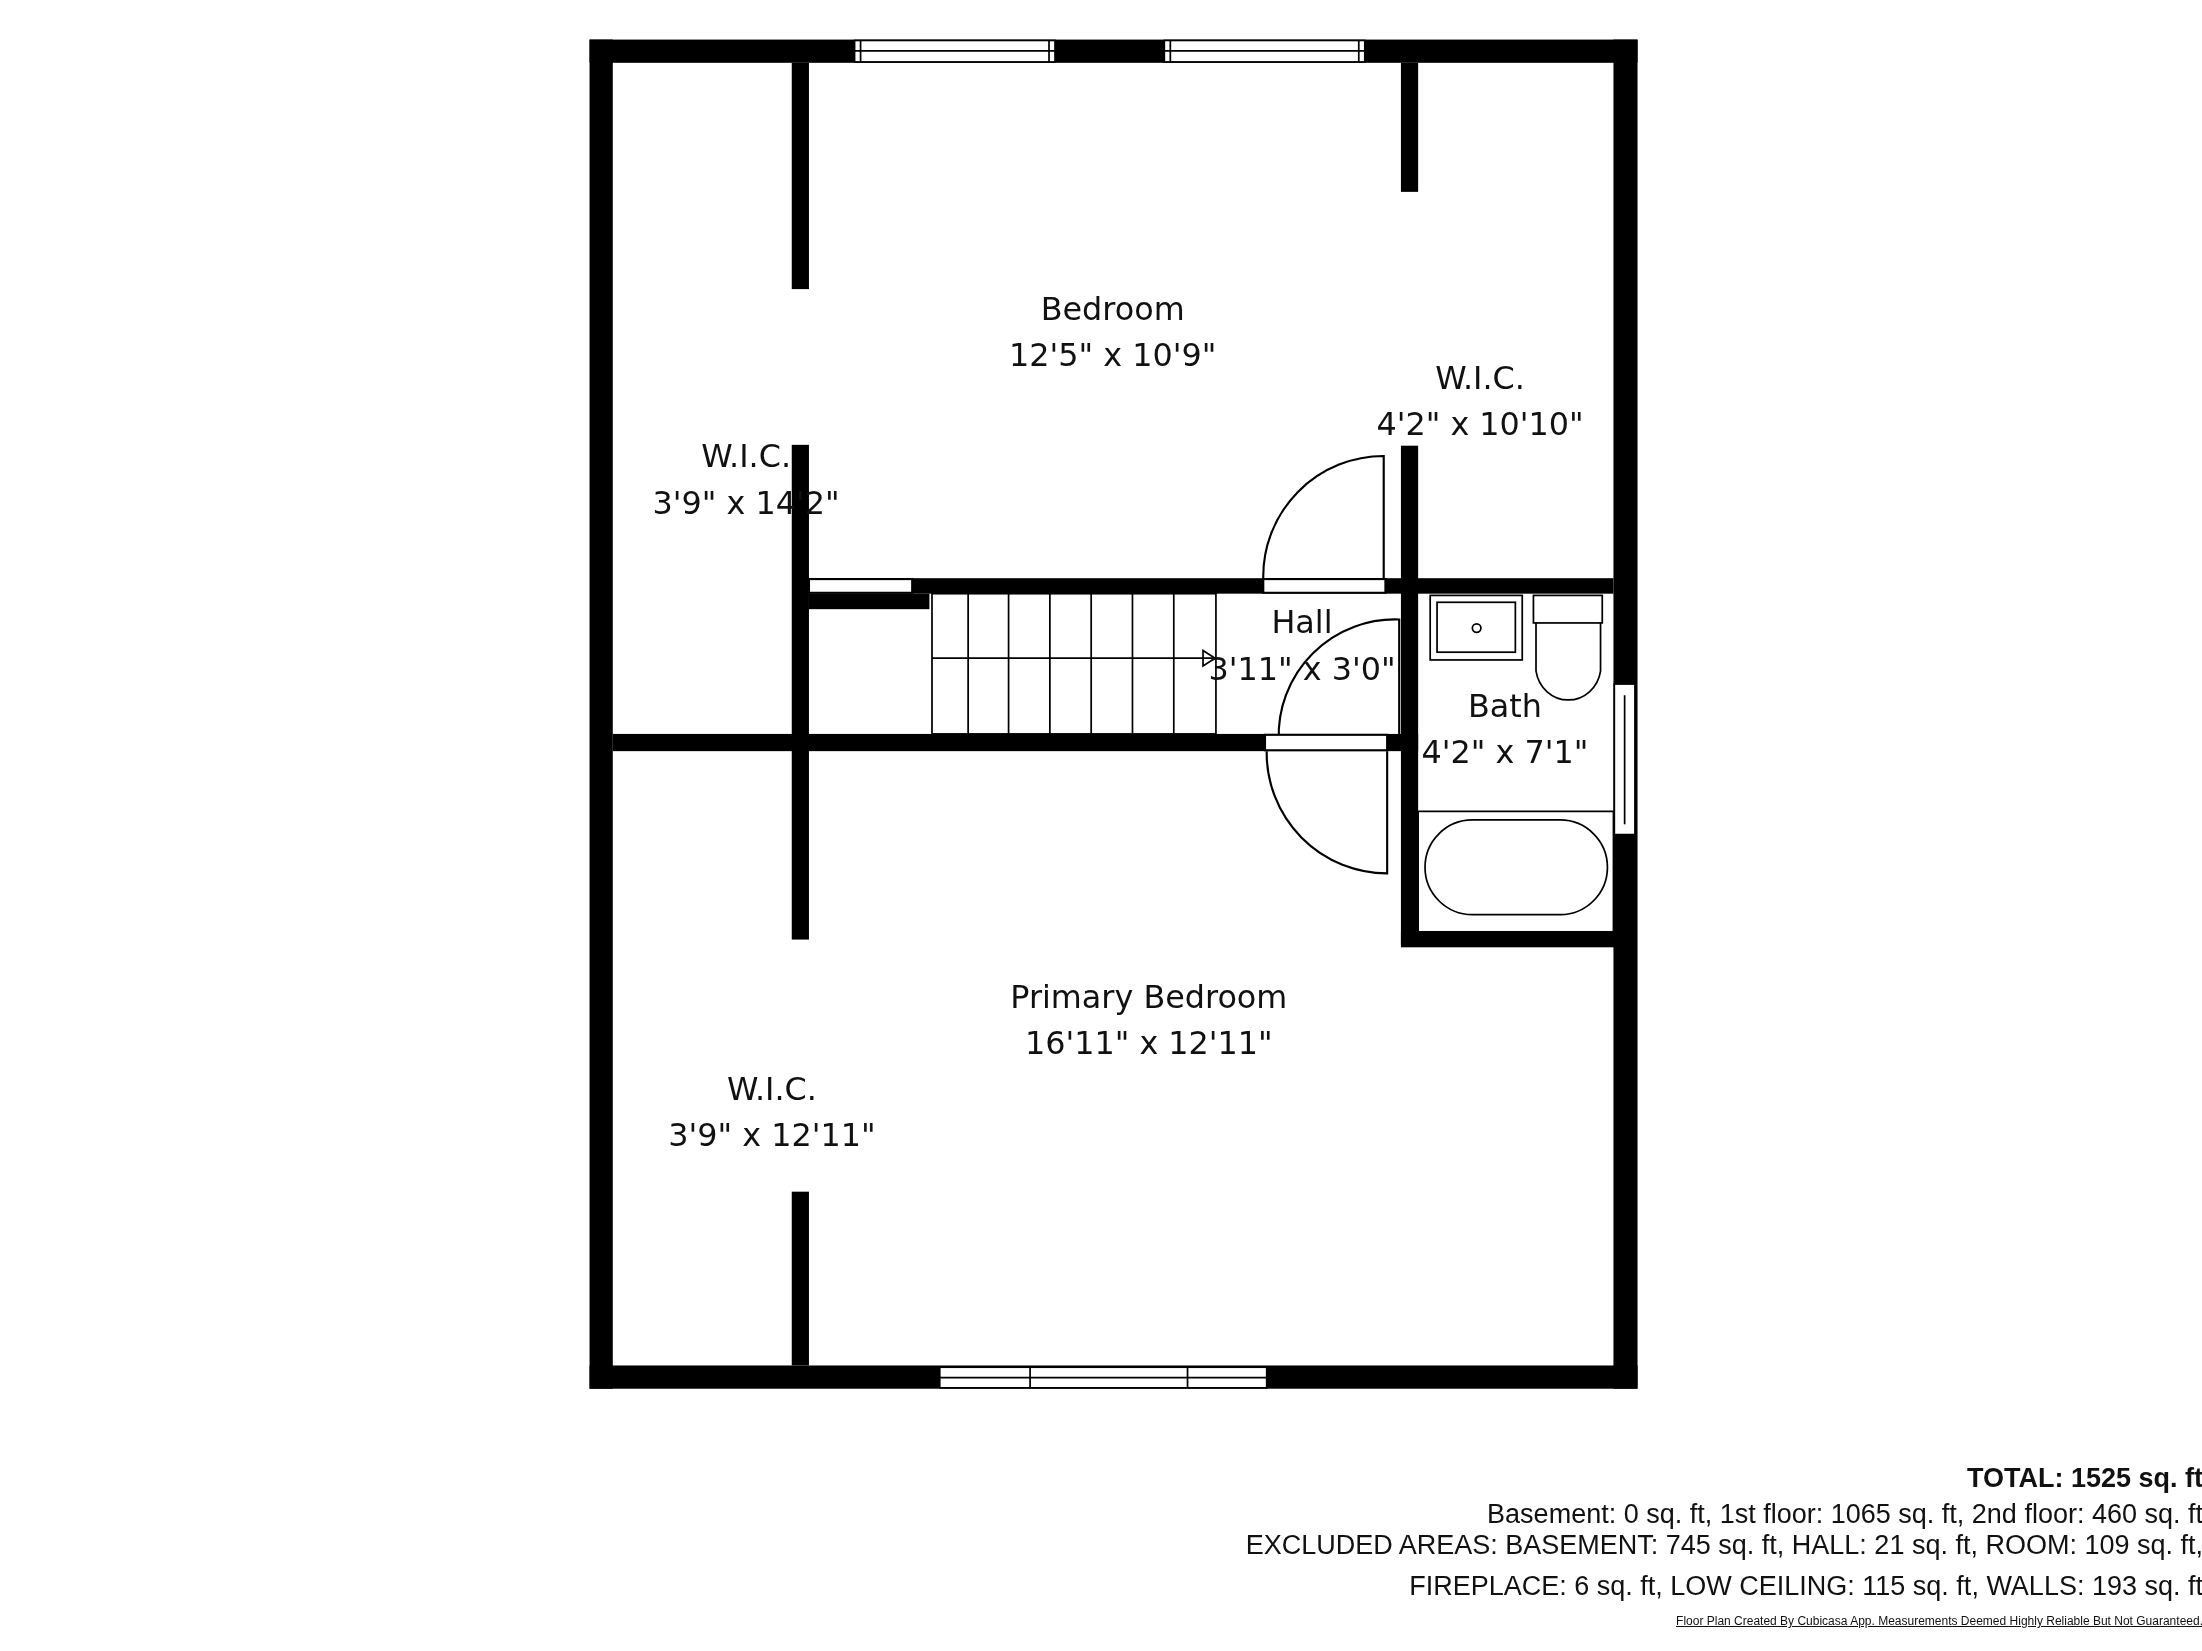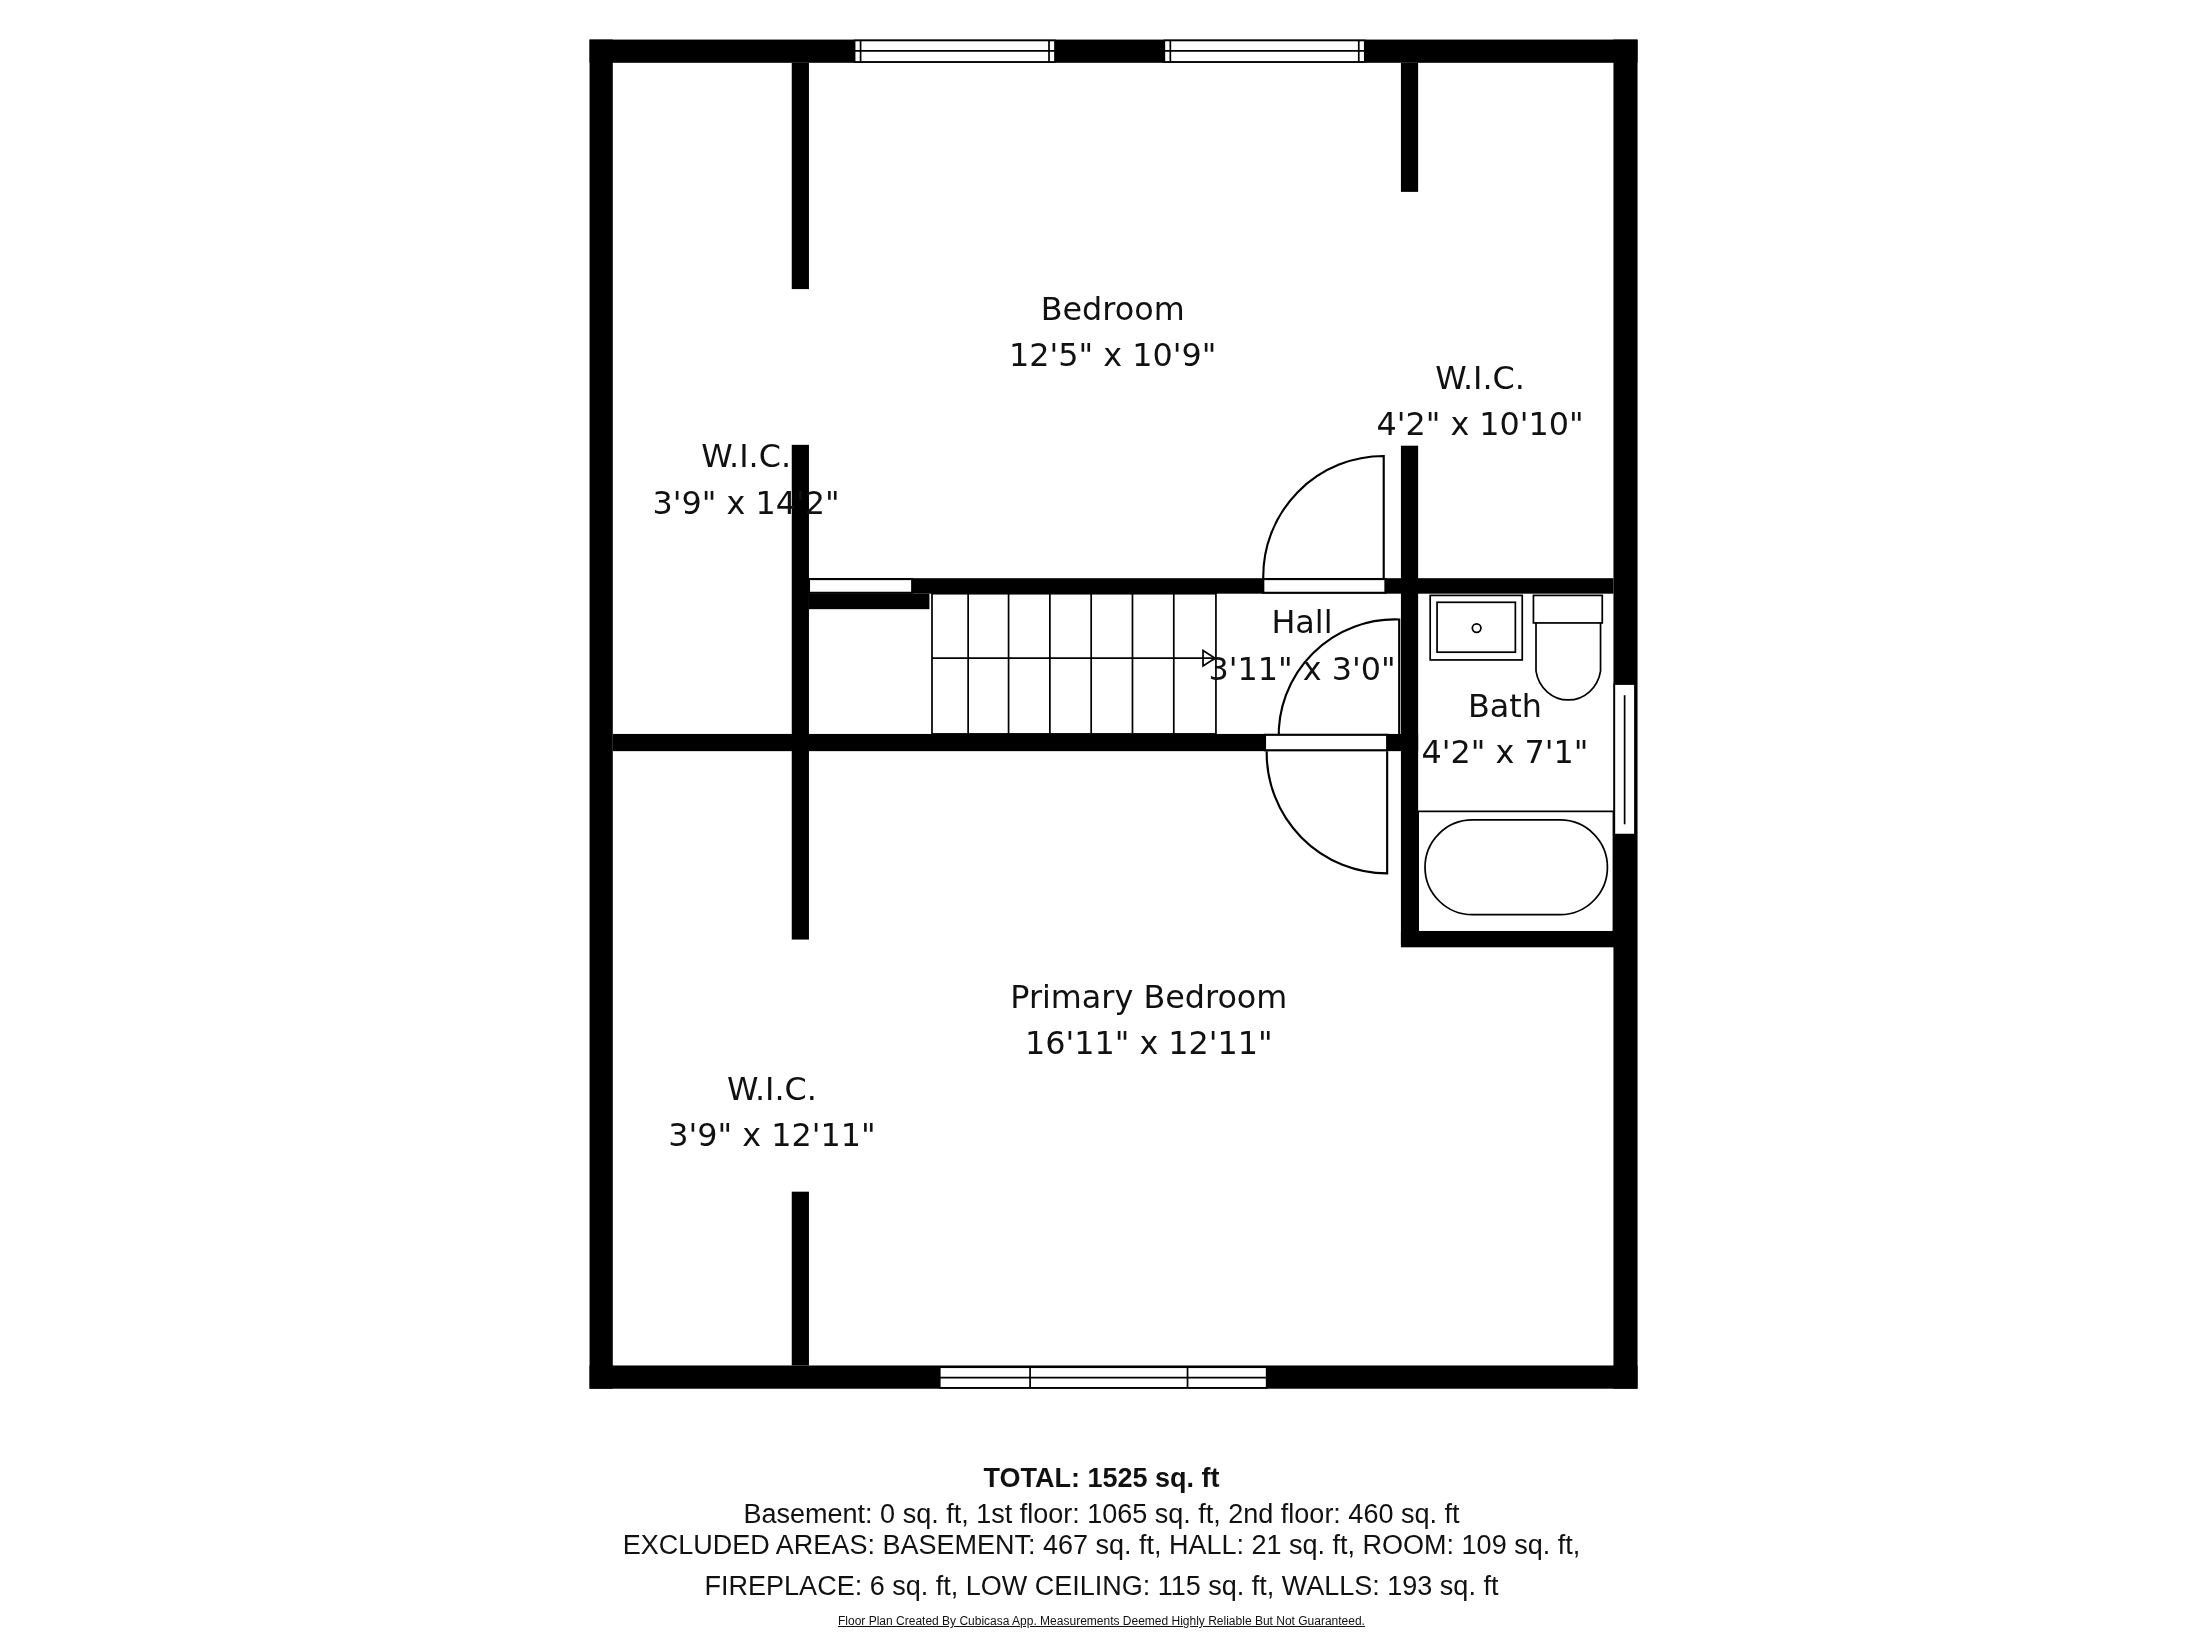--- a/index.html
+++ b/index.html
@@ -1,19 +1,19 @@
 <!DOCTYPE html>
 <html style="font-size:13.8px"><head>
 <meta charset="utf-8">
 <style>
   html, body { margin:0; padding:0; background:#ffffff; }
   body { width:2203px; height:1652px; position:relative; overflow:hidden; font-family:"DejaVu Sans", sans-serif; }
   #plan { position:absolute; left:0; top:0; width:2203px; height:1652px; }
   .room-label { font-family:"DejaVu Sans", sans-serif; font-size:37px; fill:#111; text-anchor:middle; }
-  .footer { position:absolute; left:0; width:2203px; text-align:center; color:#111; font-family:"Liberation Sans", sans-serif; }
+  .footer { position:absolute; left:0; width:2203px; text-align:right; color:#111; font-family:"Liberation Sans", sans-serif; }
   .total { top:1463px; font-size:27px; font-weight:bold; }
   .line { font-size:27px; }
   .l1 { top:1499px; } .l2 { top:1530px; } .l3 { top:1561px;margin-top:10px; }
   .credit { top:1614px; font-size:12px;text-decoration:underline; }
 </style>
 </head>
 <body>
 
 <svg id="plan" viewBox="0 0 2560 1920" xmlns="http://www.w3.org/2000/svg">
   <g fill="#000">
@@ -101,16 +101,16 @@
     <text class="room-label" x="1749" y="887">4'2" x 7'1"</text>
     <text class="room-label" x="1335" y="1172">Primary Bedroom</text>
     <text class="room-label" x="1335" y="1225">16'11" x 12'11"</text>
     <text class="room-label" x="897" y="1278">W.I.C.</text>
     <text class="room-label" x="897" y="1332">3'9" x 12'11"</text>
   </g>
 </svg>
 
 <div class="footer total">TOTAL: 1525 sq. ft</div>
 <div class="footer line l1">Basement: 0 sq. ft, 1st floor: 1065 sq. ft, 2nd floor: 460 sq. ft</div>
-<div class="footer line l2">EXCLUDED AREAS: BASEMENT: 467 sq. ft, HALL: 21 sq. ft, ROOM: 109 sq. ft,</div>
+<div class="footer line l2">EXCLUDED AREAS: BASEMENT: 745 sq. ft, HALL: 21 sq. ft, ROOM: 109 sq. ft,</div>
 <div class="footer line l3">FIREPLACE: 6 sq. ft, LOW CEILING: 115 sq. ft, WALLS: 193 sq. ft</div>
 <div class="footer credit">Floor Plan Created By Cubicasa App. Measurements Deemed Highly Reliable But Not Guaranteed.</div>
 
 
 </body></html>

